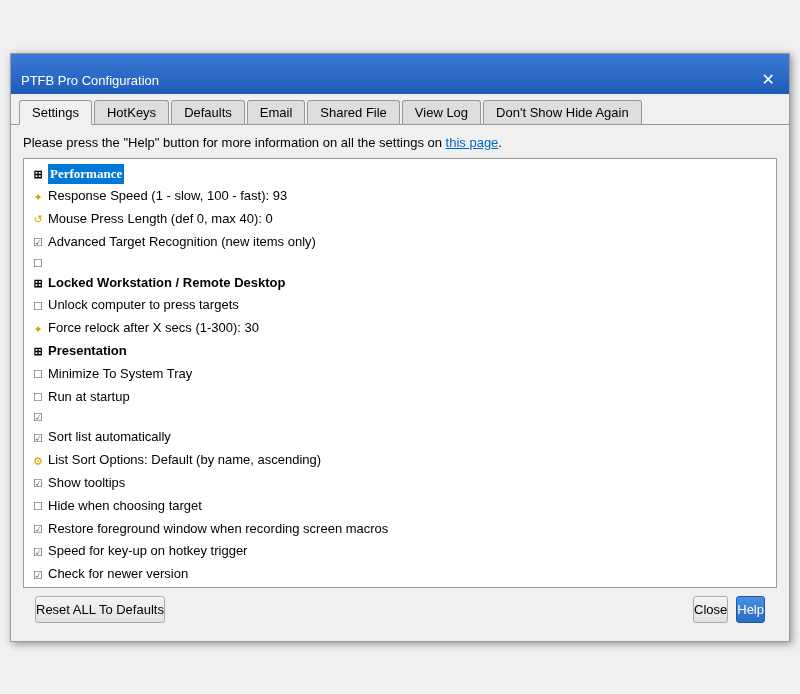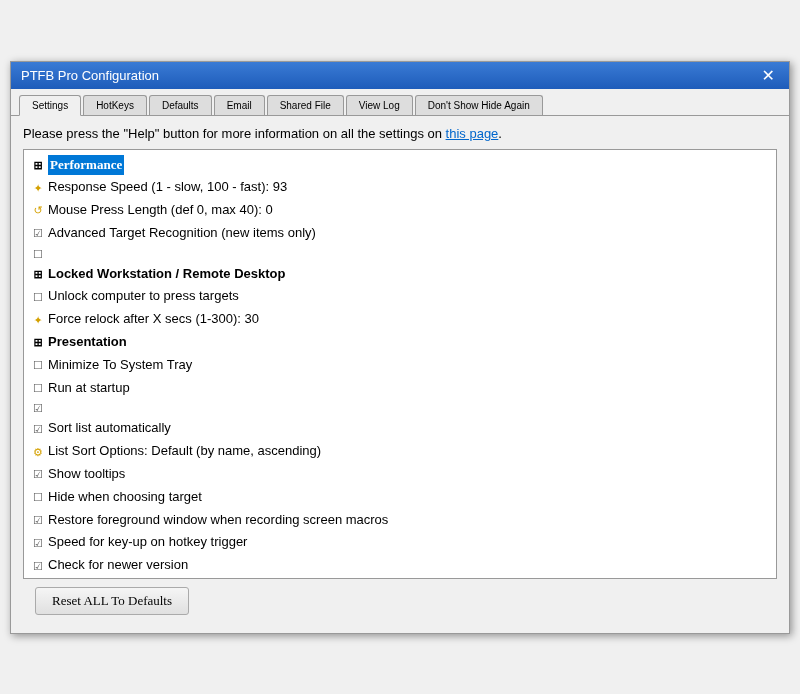--- a/index.html
+++ b/index.html
@@ -15,24 +15,24 @@
     .window {
       width: 780px;
       background: #f0f0f0;
       border: 1px solid #999;
       box-shadow: 2px 2px 8px rgba(0,0,0,0.4);
     }
     .title-bar {
       background: linear-gradient(to bottom, #3a7bd5, #1e5cba);
       color: white;
       display: flex;
-      align-items: flex-start;
+      align-items: flex-end;
       justify-content: space-between;
       padding: 6px 10px;
-      height: 27px;
+      height: 40px;
     }
     .title-bar-text {
       font-size: 13px;
       font-weight: 400;
     }
     .close-btn {
       background: transparent;
       border: none;
       color: white;
       font-size: 16px;
@@ -47,21 +47,21 @@
       border-bottom: 1px solid #999;
       padding: 6px 8px 0 8px;
       gap: 2px;
     }
     .tab {
       padding: 4px 12px;
       background: #ddd;
       border: 1px solid #999;
       border-bottom: none;
       cursor: pointer;
-      font-size: 10px;
+      font-size: 13px;
       border-radius: 3px 3px 0 0;
       color: #000;
     }
     .tab.active {
       background: #f0f0f0;
       border-bottom: 1px solid #f0f0f0;
       margin-bottom: -1px;
       font-weight: 500;
     }
 
@@ -124,27 +124,26 @@
 
     .link-blue { color: #0066cc; }
 
     .footer {
       padding: 8px 12px;
       display: flex;
       justify-content: space-between;
       align-items: center;
     }
     .btn {
-      padding: 5px 16px;
+      padding: 5px 0;
       border: 1px solid #aaa;
       background: linear-gradient(to bottom, #f5f5f5, #e0e0e0);
       cursor: pointer;
       font-size: 13px;
       border-radius: 3px;
-      font-family: Liberation Serif, serif;
     }
     .btn-primary {
       background: linear-gradient(to bottom, #4a90e2, #2b6cc7);
       color: white;
       border-color: #1a5aaa;
     }
 
     .footer-right {
       display: flex;
       gap: 8px;
@@ -255,15 +254,19 @@
           <span>Check for newer version</span>
         </div>
 
       </div>
     </div>
 
     <div class="footer">
       <div>
         <button class="btn">Reset ALL To Defaults</button>
       </div>
+      <div class="footer-right">
+        <button class="btn">Close</button>
+        <button class="btn btn-primary">Help</button>
+      </div>
     </div>
   </div>
 </div>
 
 </body></html>

